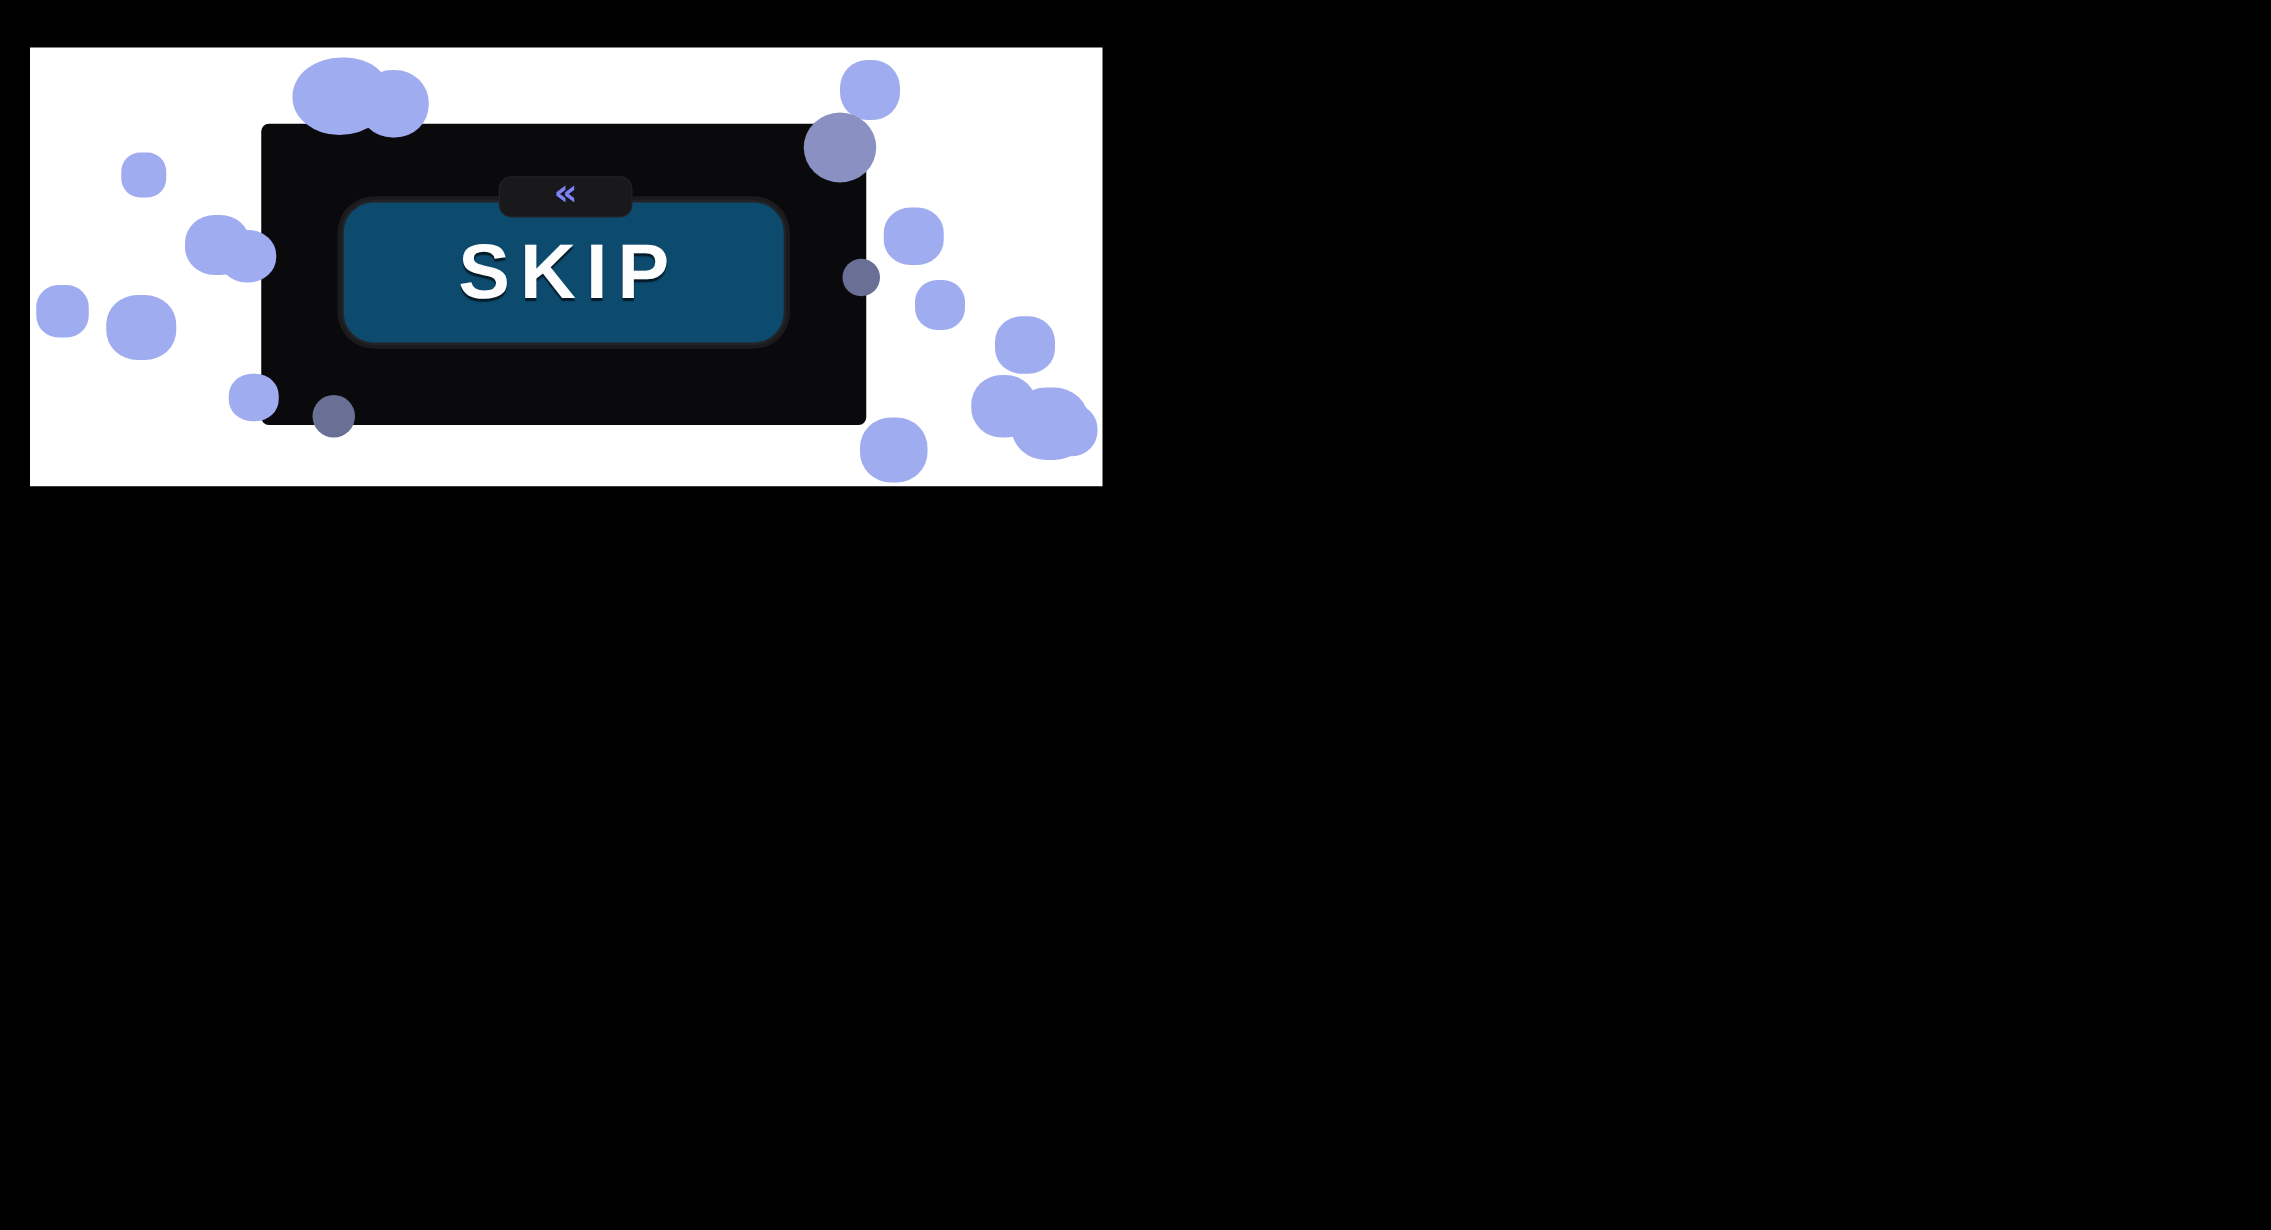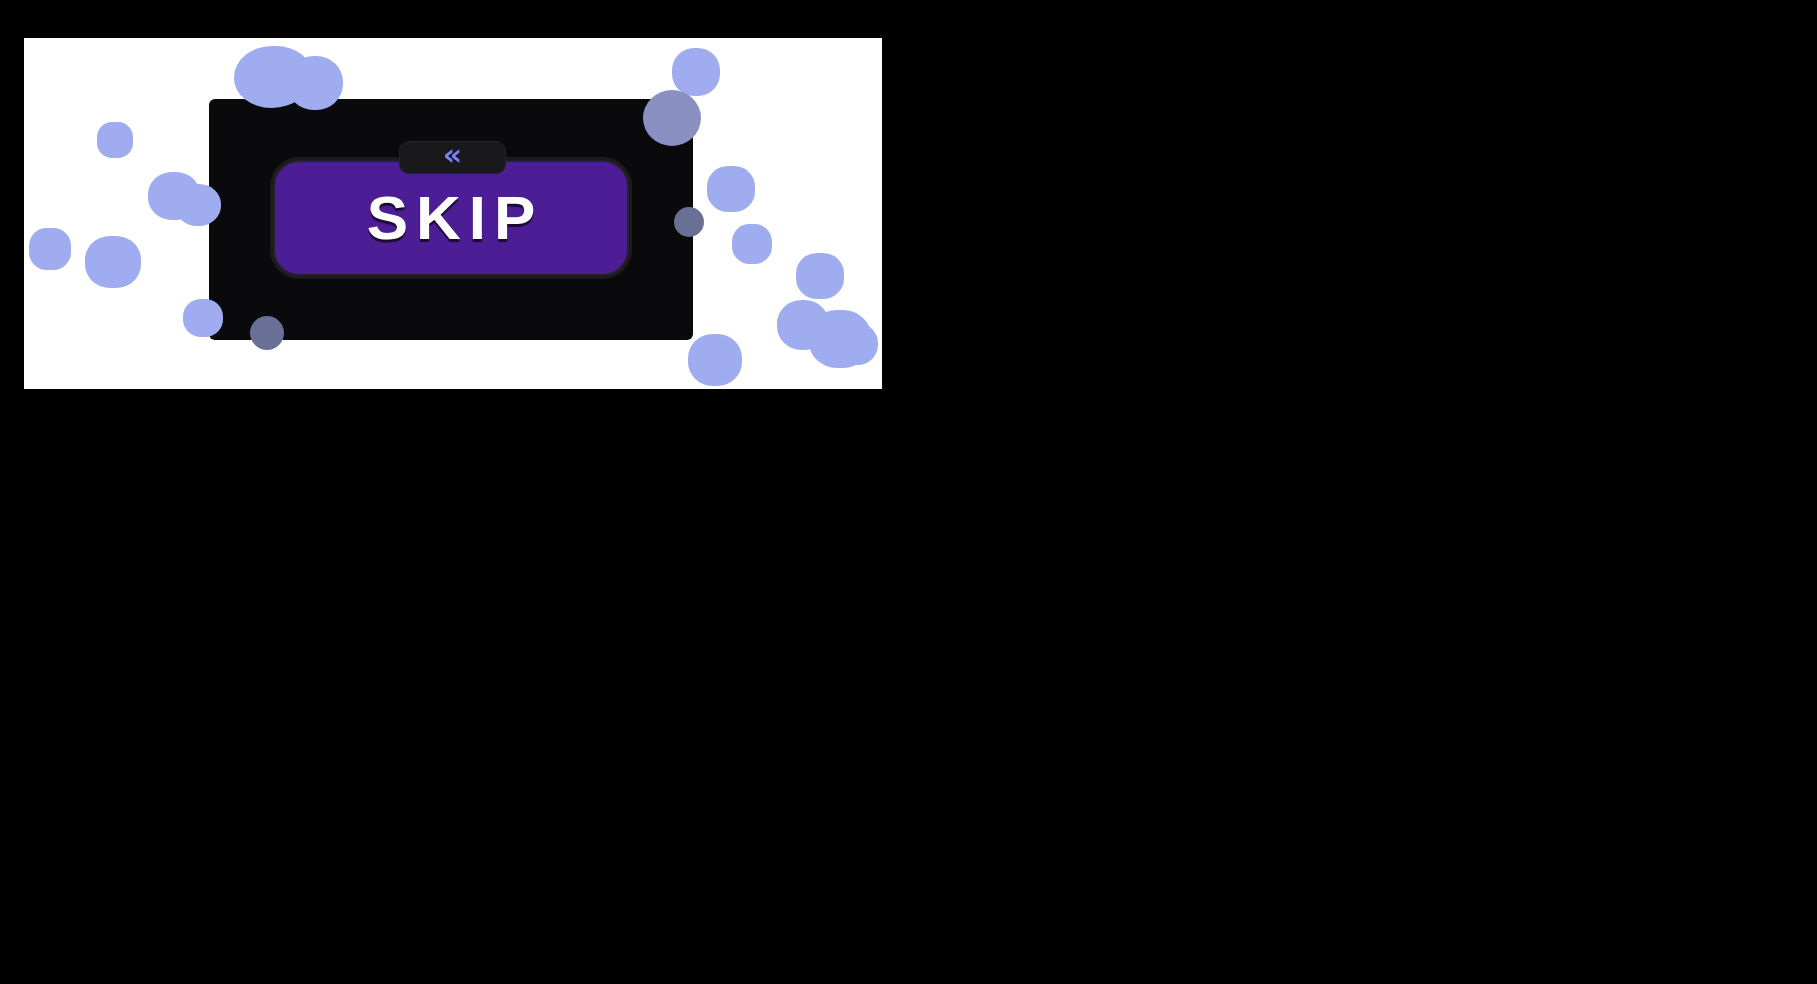--- a/index.html
+++ b/index.html
@@ -60,21 +60,21 @@
     transform: translateY(-3px);
     text-shadow: 0 1px 0 rgba(0,0,0,0.6);
   }
 
   .skip-btn {
     position: absolute;
     left: 64px;
     top: 61px;
     width: 356px;
     height: 116px;
-    background: #4c1d95;
+    background: #0c4a6e;
     border: 2px solid #232327;
     border-radius: 26px;
     box-shadow: 0 0 0 3px #1b1b1e;
     display: flex;
     align-items: center;
     justify-content: center;
     cursor: pointer;
     z-index: 3;
     padding: 0;
   }

